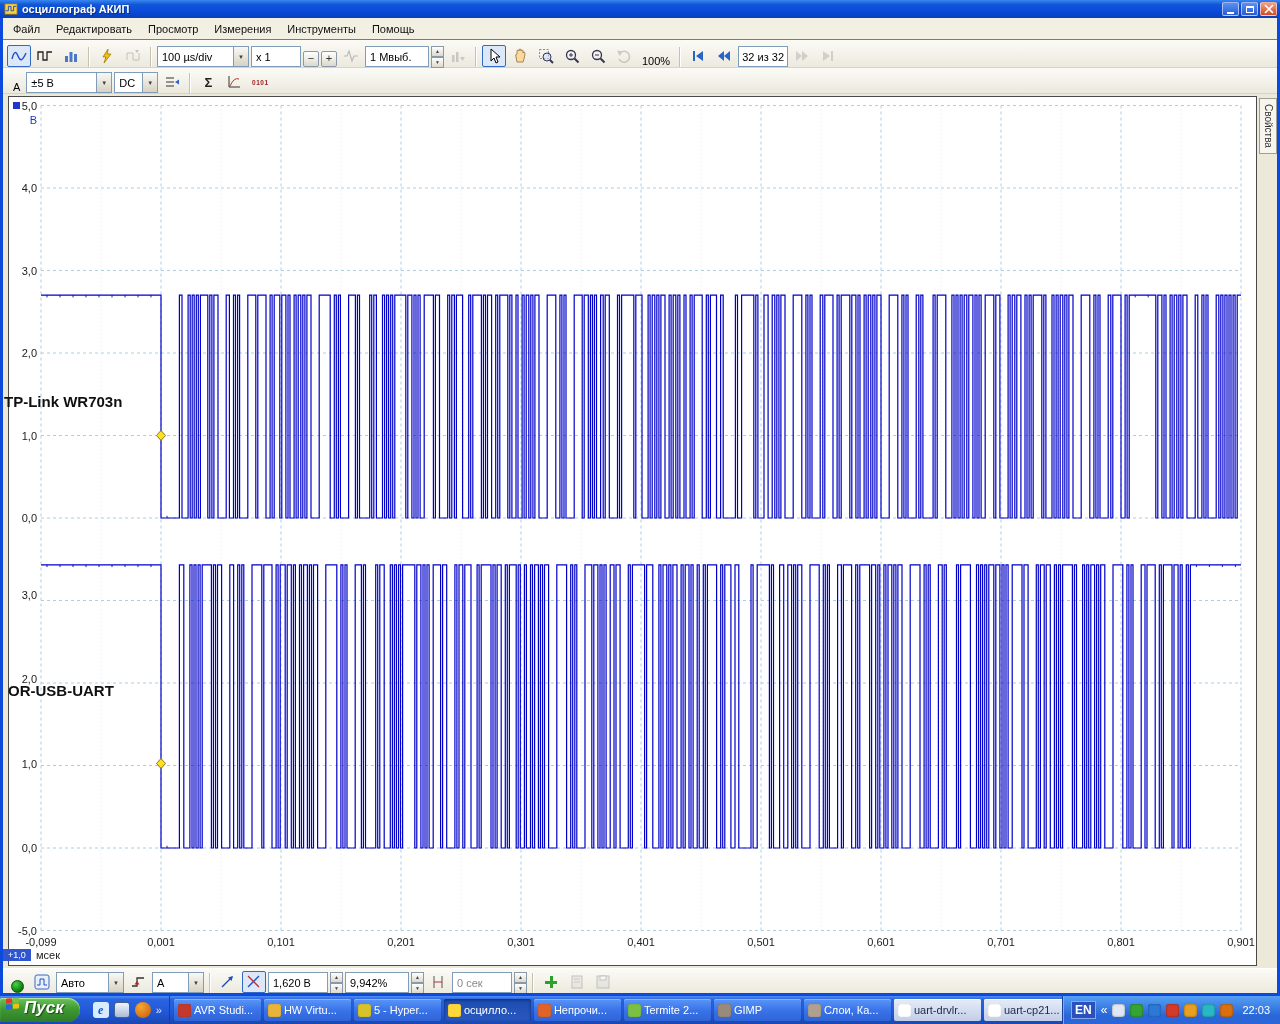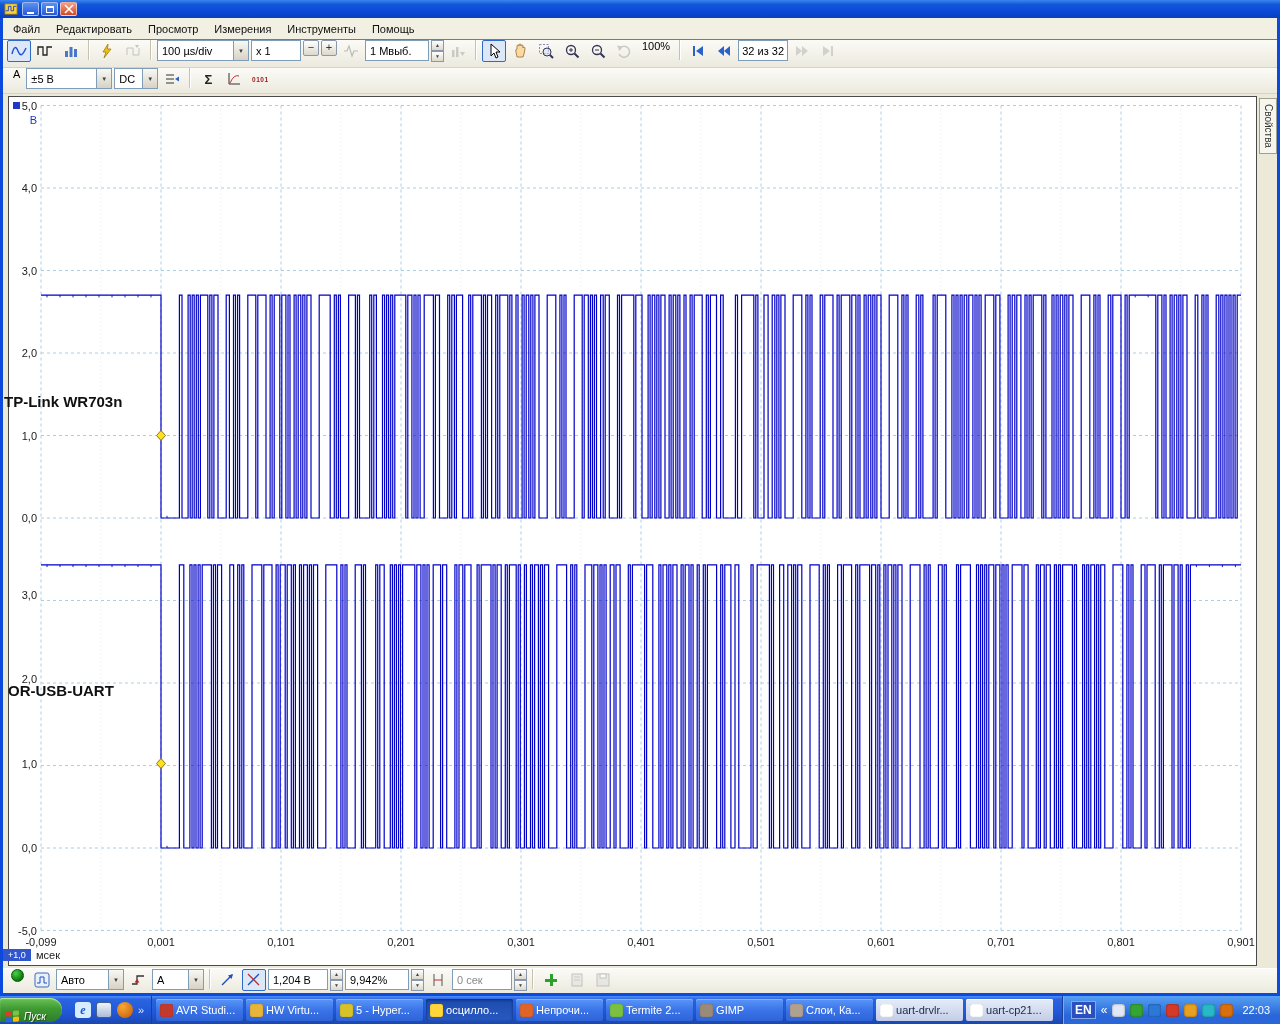--- a/index.html
+++ b/index.html
@@ -8,21 +8,21 @@
 .app{position:absolute;left:0;top:0;width:1280px;height:996px;background:#ece9d8}
 .titlebar{position:absolute;left:0;top:0;right:0;height:18px;background:linear-gradient(180deg,#3a86f2 0%,#1257d6 25%,#0b4adc 60%,#0a3fb8 100%);display:flex;align-items:center;padding:0 3px 0 4px;gap:4px}
 .title{color:#fff;font-size:11px;font-weight:bold;text-shadow:1px 1px 1px #05307a;flex:1}
 .wbtns{display:flex;gap:2px}
 .wbtn{width:17px;height:14px;border-radius:2px;border:1px solid rgba(255,255,255,.55);background:linear-gradient(#5a92f2,#2a5ad6);display:flex;align-items:center;justify-content:center}
 .wbtn.close{background:linear-gradient(#f0a088,#d24a24)}
 .glyph-min{width:7px;height:2px;background:#fff;margin-top:7px}
 .glyph-max{width:8px;height:7px;border:1px solid #fff;border-top:2px solid #fff}
 .menubar{position:absolute;top:18px;left:3px;right:3px;height:22px;background:#f2f0e3;border-bottom:1px solid #3b82f6;display:flex;align-items:center;padding-left:2px}
 .menu-item{font-size:11px;padding:3px 8px;color:#101010}
-.tb{position:absolute;left:3px;right:3px;display:flex;align-items:flex-start;gap:2px;padding:0 4px;background:linear-gradient(#fbfaf6,#eceade);border-bottom:1px solid #d8d4c4}
+.tb{position:absolute;left:3px;right:3px;display:flex;align-items:flex-end;gap:2px;padding:0 4px;background:linear-gradient(#fbfaf6,#eceade);border-bottom:1px solid #d8d4c4}
 .tb1{top:40px;height:28px}
 .tb2{top:68px;height:26px}
 .trigbar{top:968px;height:26px;border-top:1px solid #fff}
 .sep{width:2px;height:20px;border-left:1px solid #c6c2ae;border-right:1px solid #fff;margin:0 3px}
 .tbtn{width:24px;height:22px;border:1px solid transparent;border-radius:2px;display:flex;align-items:center;justify-content:center;flex:none}
 .tbtn.sel{background:#dce8f8;border-color:#316ac5}
 .tbtn.dis{opacity:.45;filter:grayscale(.8)}
 .sqbtn{width:16px;height:16px;border:1px solid #8a98ac;background:linear-gradient(#fff,#dcd8cc);font-size:11px;line-height:13px;text-align:center;border-radius:2px;color:#333;flex:none}
 .combo{height:21px;border:1px solid #7f9db9;background:#fff;display:flex;align-items:center;font-size:11px;padding-left:4px;color:#000;flex:none}
 .combo .arrow{margin-left:auto;width:15px;align-self:stretch;background:linear-gradient(#f8f8f4,#d8d2c4);border-left:1px solid #7f9db9;font-size:6px;display:flex;align-items:center;justify-content:center;color:#404040}
@@ -41,21 +41,21 @@
 .offset-badge{position:absolute;left:3px;top:949px;width:28px;height:12px;background:#2f55cf;color:#fff;font-size:9px;display:flex;align-items:center;justify-content:center;z-index:5}
 .time-unit{position:absolute;left:36px;top:949px;font-size:11px;color:#222;z-index:5}
 .props-tab{position:absolute;left:1259px;top:98px;width:18px;height:56px;background:#f6f5ee;border:1px solid #a0a090;font-size:10px;color:#333;writing-mode:vertical-rl;display:flex;align-items:center;justify-content:center}
 .fl{position:absolute;left:0;top:18px;bottom:0;width:3px;background:#0b4adc}
 .fr{position:absolute;right:0;top:18px;bottom:0;width:3px;background:#0b4adc}
 .fb{position:absolute;left:0;right:0;bottom:0;height:3px;background:#0b4adc}
 .sum{font-size:13px;color:#222}
 .d0101{font-size:6.5px;font-weight:bold;color:#a02020;letter-spacing:.5px}
 .ico{display:block}
 .taskbar{position:absolute;left:0;top:996px;width:1280px;height:28px;background:linear-gradient(#4f8df8 0%,#2a64e0 12%,#2157d7 60%,#1a47b0 100%);display:flex;align-items:center}
-.startbtn{height:24px;margin:2px 6px 2px 0;padding:0 16px 0 6px;border-radius:2px 12px 12px 2px;background:linear-gradient(#6cc45a,#3e9a32 45%,#2f7d27);color:#fff;font-weight:normal;font-style:italic;font-size:10px;display:flex;align-items:flex-end;gap:5px;box-shadow:inset 0 1px 1px #b8e8a8;text-shadow:1px 1px 1px #1a4a12;flex:none}
+.startbtn{height:24px;margin:2px 6px 2px 0;padding:0 16px 0 6px;border-radius:2px 12px 12px 2px;background:linear-gradient(#6cc45a,#3e9a32 45%,#2f7d27);color:#fff;font-weight:bold;font-style:italic;font-size:17px;display:flex;align-items:flex-start;gap:5px;box-shadow:inset 0 1px 1px #b8e8a8;text-shadow:1px 1px 1px #1a4a12;flex:none}
 .flag{display:grid;grid-template-columns:6px 6px;grid-gap:1px;transform:skewY(-6deg)}
 .flag i{height:5px;border-radius:1px}
 .qlaunch{display:flex;align-items:center;gap:5px;padding:0 7px;border-right:1px solid #1a3f9a;height:100%;flex:none}
 .ql{width:16px;height:16px;border-radius:3px;display:flex;align-items:center;justify-content:center}
 .ql-ie{background:#d8ecff;color:#1a5ad0;font:bold italic 12px "Liberation Serif",serif}
 .ql-desk{background:linear-gradient(#f0f4fa,#a8bcd8);border:1px solid #45608a}
 .ql-med{background:radial-gradient(circle at 35% 30%,#f8a830,#c05810);border-radius:50%}
 .qchev{color:#dce8ff;font-size:11px}
 .tasks{flex:1;display:flex;gap:3px;padding:0 4px;overflow:hidden;align-items:center}
 .task{width:87px;height:22px;border-radius:2px;background:linear-gradient(#5a96f8,#3a74e8 50%,#2f64d8);box-shadow:inset 0 1px 0 #8ab4fa,0 1px 1px #123a8a;display:flex;align-items:center;gap:3px;padding:0 4px;color:#fff;font-size:11px;flex:none}
@@ -75,20 +75,21 @@
 
 <div class="screen">
  <div class="app">
   <div class="titlebar">
    <span>
           <svg class="ico" width="14" height="14" viewBox="0 0 16 16">
             <rect x="1" y="2" width="14" height="12" fill="#f6d33c" stroke="#8a6d1a"></rect>
             <polyline points="2,10 5,10 5,5 8,5 8,10 11,10 11,5 14,5" fill="none" stroke="#1a3ac8"></polyline>
           </svg>
         </span>
+   <span class="title">осциллограф АКИП</span>
    <span class="wbtns">
     <span class="wbtn">
             <i class="glyph-min"></i>
           </span>
     <span class="wbtn">
             <i class="glyph-max"></i>
           </span>
     <span class="wbtn close">
             <svg width="10" height="10" viewBox="0 0 10 10">
               <path d="M1 1 L9 9 M9 1 L1 9" stroke="#fff" stroke-width="1.6"></path>
@@ -363,21 +364,21 @@
             <line x1="2" y1="13" x2="12" y2="3" stroke="#2050c0" stroke-width="1.4"></line>
             <polygon points="13,2 8,3.5 11.5,7" fill="#2050c0"></polygon>
           </svg>
         </span>
    <span class="tbtn sel">
           <svg class="ico" width="16" height="16" viewBox="0 0 16 16">
             <line x1="2" y1="13" x2="13" y2="2" stroke="#2050c0" stroke-width="1.3"></line>
             <line x1="2" y1="2" x2="13" y2="13" stroke="#c03030" stroke-width="1.3"></line>
           </svg>
         </span>
-   <div class="box w56">1,204 В</div>
+   <div class="box w56">1,620 В</div>
    <span class="spin">
           <i>▲</i>
           <i>▼</i>
         </span>
    <div class="box w60">9,942%</div>
    <span class="spin">
           <i>▲</i>
           <i>▼</i>
         </span>
    <span class="tbtn">

